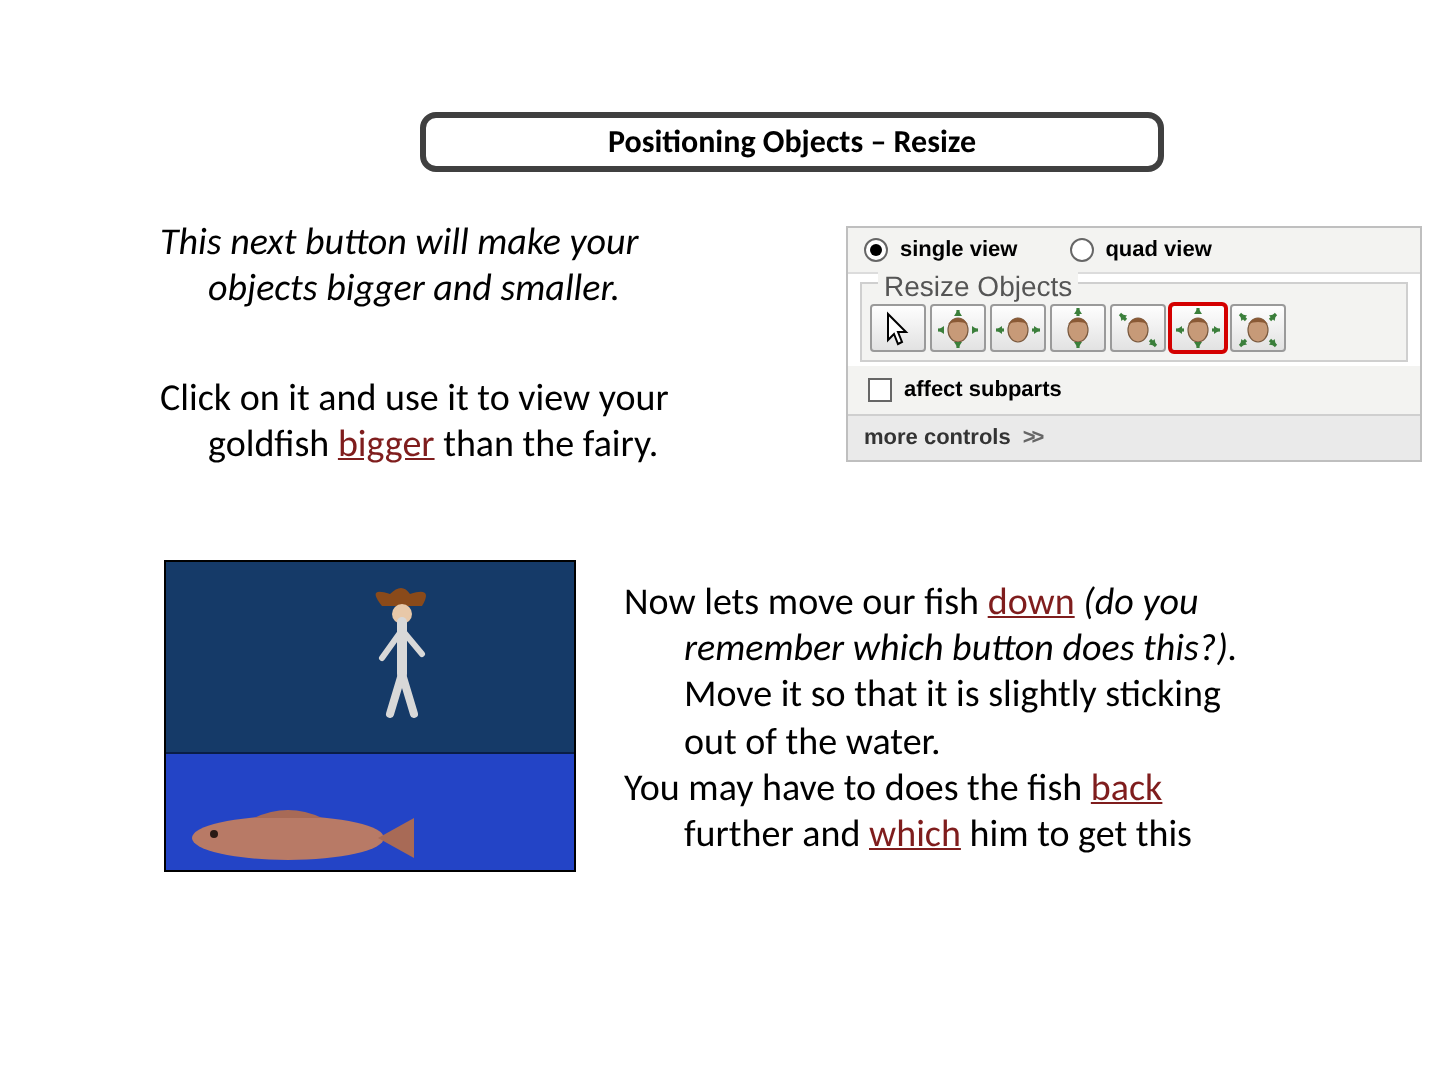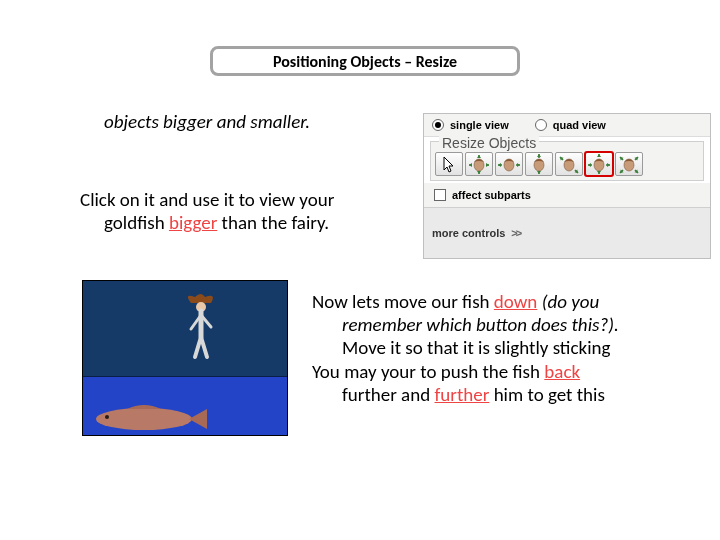--- a/index.html
+++ b/index.html
@@ -6,40 +6,40 @@
   body{
     width:720px;height:540px;
     font-family:Calibri,"Segoe UI",Arial,sans-serif;
     background:#fff;color:#000;
     position:relative;box-sizing:border-box;
   }
   *{box-sizing:border-box}
 
   
   .title-box{
-    position:absolute;left:210px;top:46px;
-    width:310px;height:30px;
-    border:3px solid #a3a3a3;border-radius:8px;
+    position:absolute;left:210px;top:56px;
+    width:372px;height:30px;
+    border:3px solid #404040;border-radius:8px;
     display:flex;align-items:center;justify-content:center;
     font-weight:bold;font-size:16px;
   }
 
   
   .para1{
     position:absolute;left:80px;top:110px;width:320px;
     font-size:19px;font-style:italic;line-height:1.22;
   }
   .para1 .hang{padding-left:24px;display:block}
 
   .para2{
     position:absolute;left:80px;top:188px;width:330px;
     font-size:19px;line-height:1.22;
   }
   .para2 .hang{padding-left:24px;display:block}
-  .kw{color:#ef4444;text-decoration:underline}
+  .kw{color:#7f1d1d;text-decoration:underline}
 
   
   .panel{
     position:absolute;left:423px;top:113px;width:288px;
     font-family:Verdana,Geneva,sans-serif;font-size:11px;
     border:1px solid #bfbfbf;background:#fff;
   }
   .panel-row{
     display:flex;align-items:center;gap:6px;
     padding:5px 8px;border-bottom:1px solid #dcdcdc;
@@ -75,21 +75,21 @@
   .tool svg{display:block}
   .head{fill:#c79a78;stroke:#7a5a3f;stroke-width:.6}
   .hair{fill:#8a5a36}
   .arrow-move{stroke:#3b7f3b;stroke-width:1.6;fill:none}
   .arrow-t{fill:#3b7f3b}
 
   .check-row{display:flex;align-items:center;gap:6px;padding:6px 10px;background:#f3f3f1}
   .checkbox{width:12px;height:12px;border:1px solid #666;background:#fff;flex:0 0 auto}
 
   .more-row{
-    display:flex;align-items:center;gap:6px;padding:19px 8px;
+    display:flex;align-items:center;gap:6px;padding:5px 8px;
     background:#eaeaea;border-top:1px solid #cfcfcf;font-weight:bold;color:#333;
   }
   .more-row .chev{color:#666;letter-spacing:-2px}
 
   
   .scene{
     position:absolute;left:82px;top:280px;width:206px;height:156px;
     border:1px solid #000;overflow:hidden;
   }
   .sky{position:absolute;inset:0;background:#153a68}
@@ -105,20 +105,21 @@
   }
   .para3 .hang{display:block;padding-left:30px}
   .par{font-style:italic}
 </style>
 </head>
 <body>
 
 <div class="title-box">Positioning Objects – Resize</div>
 
 <div class="para1">
+  <span>This next button will make your</span>
   <span class="hang">objects bigger and smaller.</span>
 </div>
 
 <div class="para2">
   <span>Click on it and use it to view your</span>
   <span class="hang">
     <span>goldfish </span><span class="kw">bigger</span><span> than the fairy.</span>
   </span>
 </div>
 
@@ -257,19 +258,20 @@
     <path d="M38 8 Q55 0 72 8" fill="#a86a56"></path>
   </svg>
 </div>
 
 <div class="para3">
   <span>
     <span>Now lets move our fish </span><span class="kw">down</span><span> </span><span class="par">(do you</span>
   </span>
   <span class="hang par">remember which button does this?).</span>
   <span class="hang">Move it so that it is slightly sticking</span>
+  <span class="hang">out of the water.</span>
   <span>
-    <span>You may your to push the fish </span><span class="kw">back</span>
+    <span>You may have to does the fish </span><span class="kw">back</span>
   </span>
   <span class="hang">
-    <span>further and </span><span class="kw">further</span><span> him to get this</span>
+    <span>further and </span><span class="kw">which</span><span> him to get this</span>
   </span>
 </div>
 
 </body></html>

